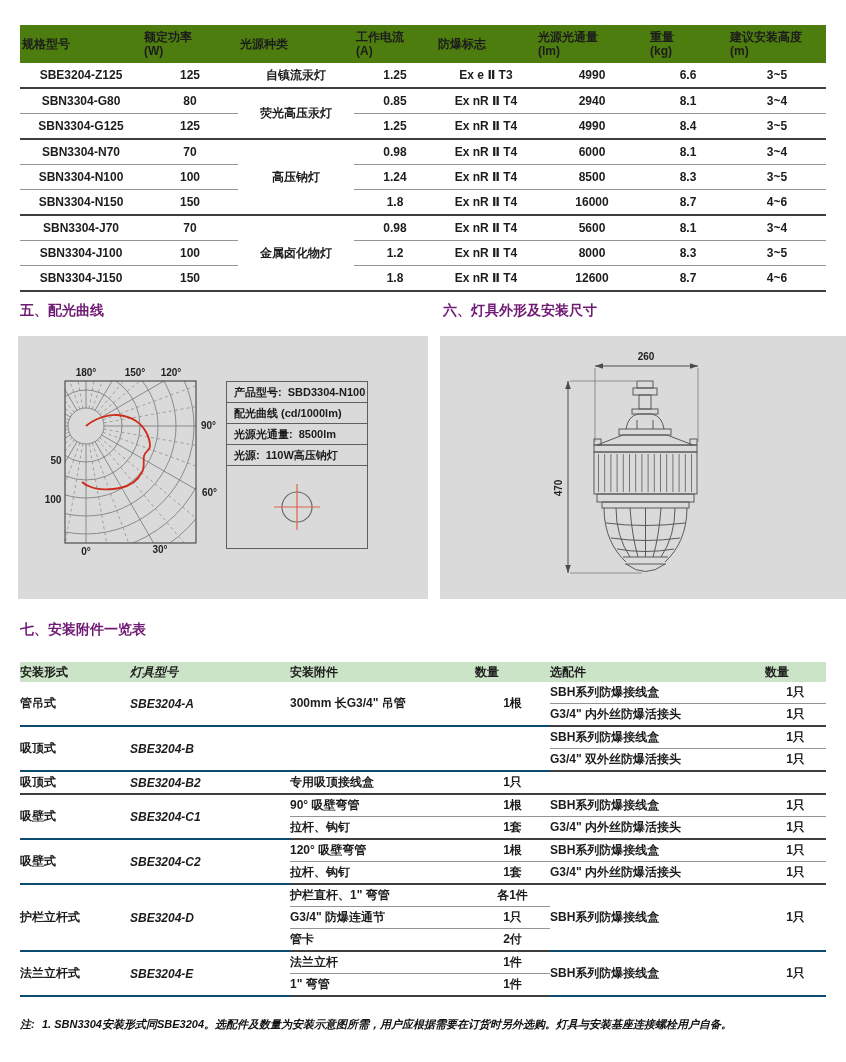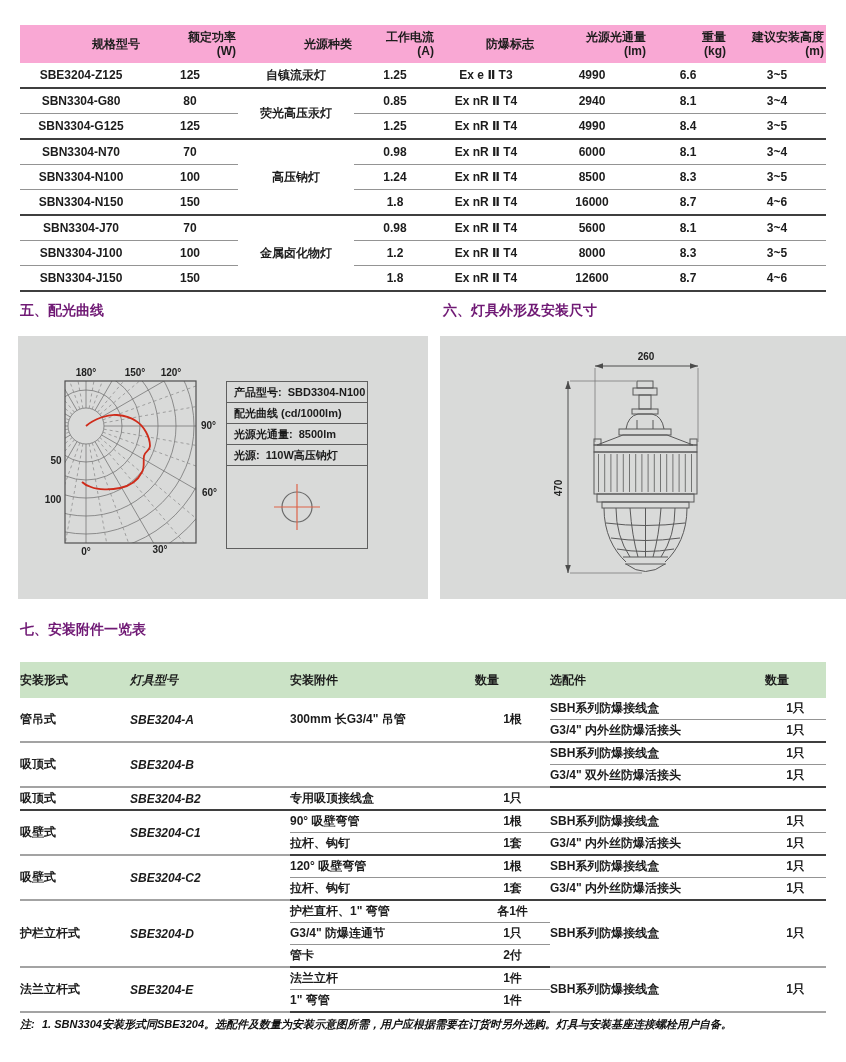--- a/index.html
+++ b/index.html
@@ -2,21 +2,21 @@
 <html><head>
 <meta charset="utf-8">
 <style>
   html,body{margin:0;padding:0;background:#fff;}
   .page{position:relative;width:846px;height:1062px;background:#fff;overflow:hidden;
         font-family:"Liberation Sans","DejaVu Sans",sans-serif;color:#1c1c1c;}
 
   
   table{border-collapse:collapse;table-layout:fixed;}
   .spec-table{position:absolute;left:20px;top:25px;width:806px;font-size:12px;font-weight:700;}
-  .spec-table th{background:#f9a8d4;height:38px;text-align:right;vertical-align:middle;
+  .spec-table th{background:#4d7c0f;height:38px;text-align:left;vertical-align:middle;
                  font-weight:700;line-height:14px;padding:0 2px;}
   .spec-table td{height:24px;text-align:center;vertical-align:middle;
                  border-bottom:1px solid #949494;padding:0 2px;}
   .spec-table tr.gend > td{border-bottom:2px solid #3f3f3f;}
   .spec-table td.merge{border-bottom:2px solid #3f3f3f;}
   .h2{font-weight:700;}
 
   
   .section-title{position:absolute;font-size:14px;font-weight:700;color:#701a75;white-space:nowrap;}
   .st5{left:20px;top:302px;}
@@ -30,25 +30,25 @@
 
   
   .photo-info{position:absolute;left:208px;top:45px;width:140px;border:1px solid #5f5f5f;}
   .info-row{height:20px;line-height:20px;border-bottom:1px solid #5f5f5f;
             font-size:11px;font-weight:700;padding-left:7px;white-space:nowrap;overflow:hidden;}
   .info-row .val{margin-left:6px;}
   .info-sym{height:82px;display:flex;align-items:center;justify-content:center;}
 
   
   .acc-table{position:absolute;left:20px;top:662px;width:806px;font-size:12px;font-weight:700;}
-  .acc-table th{background:#cbe3c6;height:36px;text-align:left;vertical-align:middle;
+  .acc-table th{background:#cbe3c6;height:20px;text-align:left;vertical-align:middle;
                 font-weight:700;padding:0;}
   .acc-table td{height:21px;vertical-align:middle;border-bottom:1px solid #949494;padding:0;}
   .acc-table tr.gend > td{border-bottom:2px solid #3f3f3f;}
-  .acc-table td.merge{border-bottom:2px solid #a3a3a3;}
+  .acc-table td.merge{border-bottom:2px solid #0c4a6e;}
   .p18{padding-left:18px;} .p20{padding-left:20px;font-style:italic;} .p16{padding-left:16px;} .p24{padding-left:24px;}
   .ctr{text-align:center;}
 
   
   .notes{position:absolute;left:20px;top:1016px;width:810px;display:flex;
          font-size:11px;font-weight:700;font-style:italic;line-height:16px;color:#111;}
   .note-label{flex:0 0 22px;}
   .note-lines div{white-space:nowrap;}
 
   svg text{font-family:"Liberation Sans","DejaVu Sans",sans-serif;}

